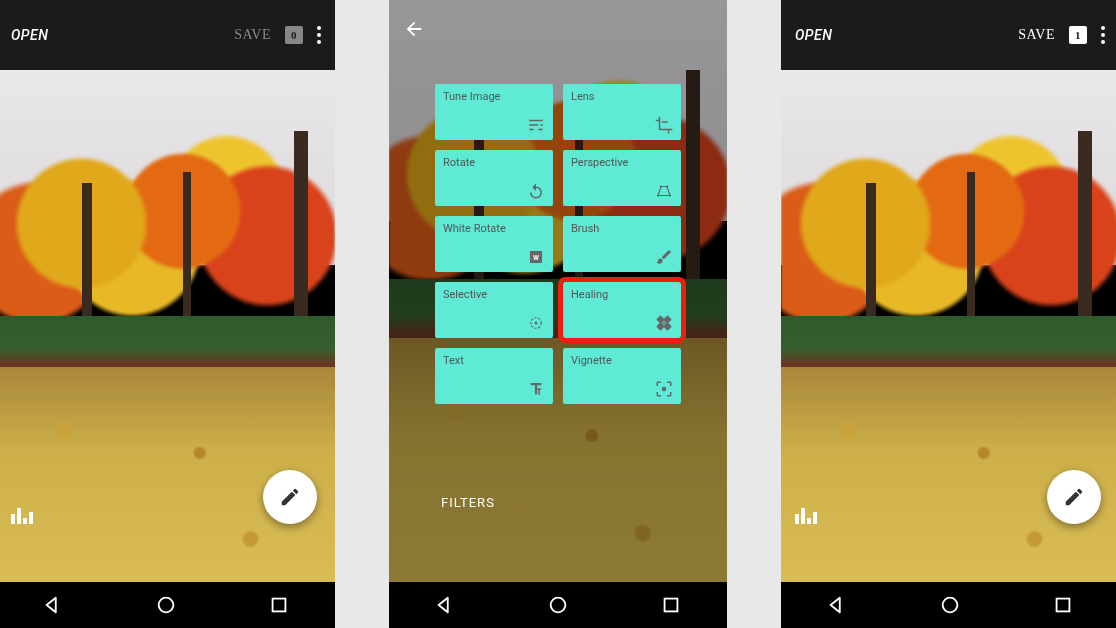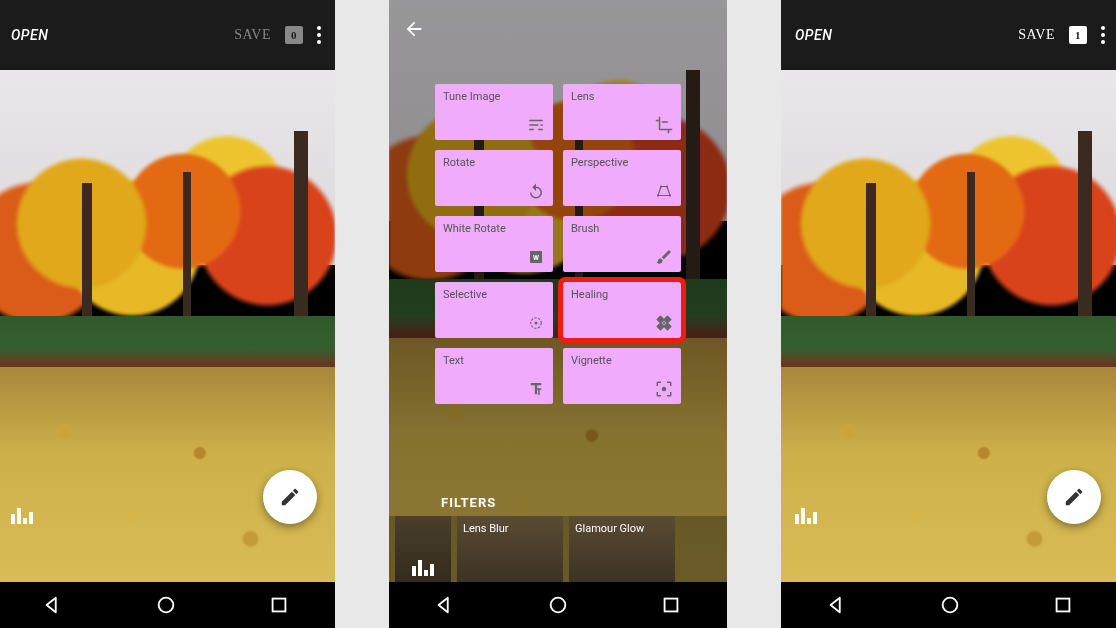--- a/index.html
+++ b/index.html
@@ -98,32 +98,32 @@
   .tools-grid {
     position:absolute; top:84px; left:0; right:0; bottom:114px;
     padding: 0 46px;
     display:grid;
     grid-template-columns: 1fr 1fr;
     grid-auto-rows: 56px;
     gap: 10px 10px;
     overflow:hidden;
   }
   .tool-card {
-    background:#f0abfc; border-radius:2px;
+    background:#5eead4; border-radius:2px;
     padding: 6px 8px;
     display:flex; flex-direction:column; justify-content:space-between;
     font-size:11px; color:#555;
     position:relative;
   }
   .tool-card .ticon { align-self:flex-end; color:#666; }
   .tool-card.highlight { outline: 5px solid #ef1c0f; outline-offset: 0; border-radius:2px; }
 
   .filters-label {
     position:absolute; left:52px; bottom:72px; color:#fff;
-    font-size:13px; font-weight:700; letter-spacing:1px;
+    font-size:13px; font-weight:400; letter-spacing:1px;
   }
   .filters-strip {
     position:absolute; left:0; right:0; bottom:0; height:66px;
     display:flex; gap:6px; padding: 0 6px;
     background: rgba(0,0,0,0.25);
   }
   .filter-thumb {
     width: 106px; height:100%;
     background: linear-gradient(#5a4b33, #3c3325);
     color:#fff; font-size:11px; padding:6px;
@@ -318,36 +318,20 @@
         <span>Vignette</span>
         <span class="ticon">
             <svg width="18" height="18" viewBox="0 0 24 24">
               <path fill="#666" d="M4 4h4V2H4a2 2 0 0 0-2 2v4h2V4zm16 0v4h2V4a2 2 0 0 0-2-2h-4v2h4zM4 16H2v4a2 2 0 0 0 2 2h4v-2H4v-4zm16 4h-4v2h4a2 2 0 0 0 2-2v-4h-2v4zM12 9a3 3 0 1 0 0 6 3 3 0 0 0 0-6z"></path>
             </svg>
           </span>
       </div>
     </div>
 
     <div class="filters-label">FILTERS</div>
-    <div class="filters-strip">
-      <div class="filter-thumb eq">
-        <div class="histogram-btn" style="position:static;">
-            <span class="hb1"></span>
-            <span class="hb2"></span>
-            <span class="hb3"></span>
-            <span class="hb4"></span>
-          </div>
-      </div>
-      <div class="filter-thumb">
-        <span>Lens Blur</span>
-      </div>
-      <div class="filter-thumb">
-        <span>Glamour Glow</span>
-      </div>
-    </div>
   </div>
   <div class="nav-bar">
     <div class="nav-item">
         <svg width="22" height="22" viewBox="0 0 24 24">
           <path fill="none" stroke="#fff" stroke-width="2" d="M15 4 L5 12 L15 20 Z" stroke-linejoin="round"></path>
         </svg>
       </div>
     <div class="nav-item">
         <svg width="22" height="22" viewBox="0 0 24 24">
           <circle cx="12" cy="12" r="8" fill="none" stroke="#fff" stroke-width="2"></circle>

